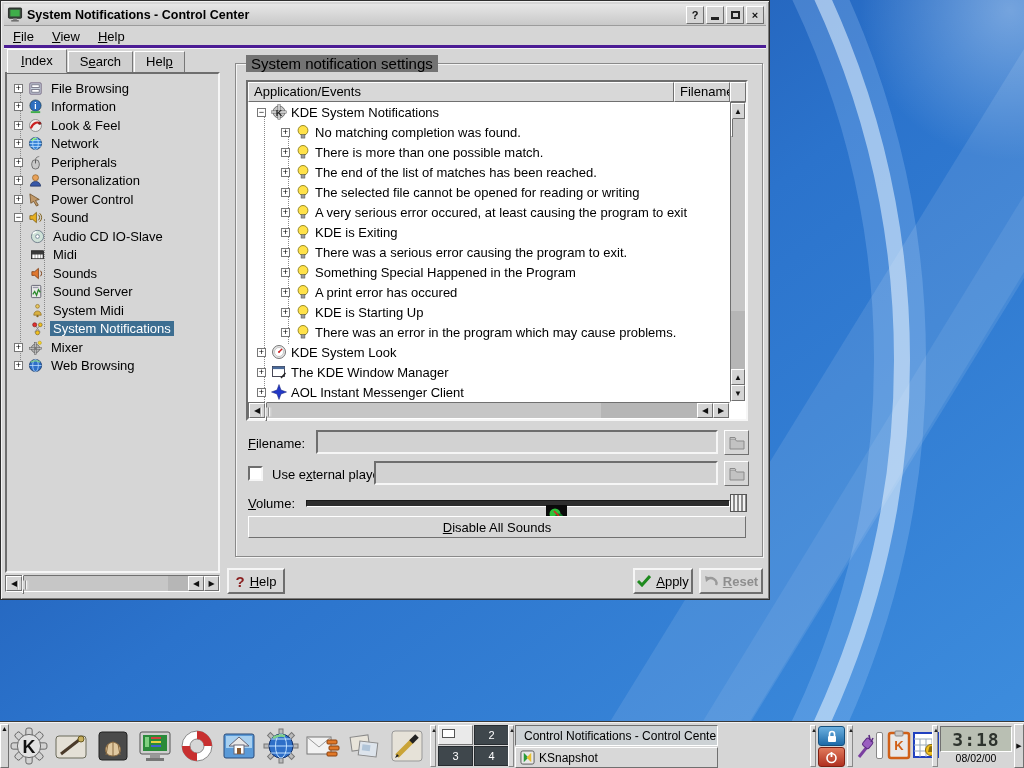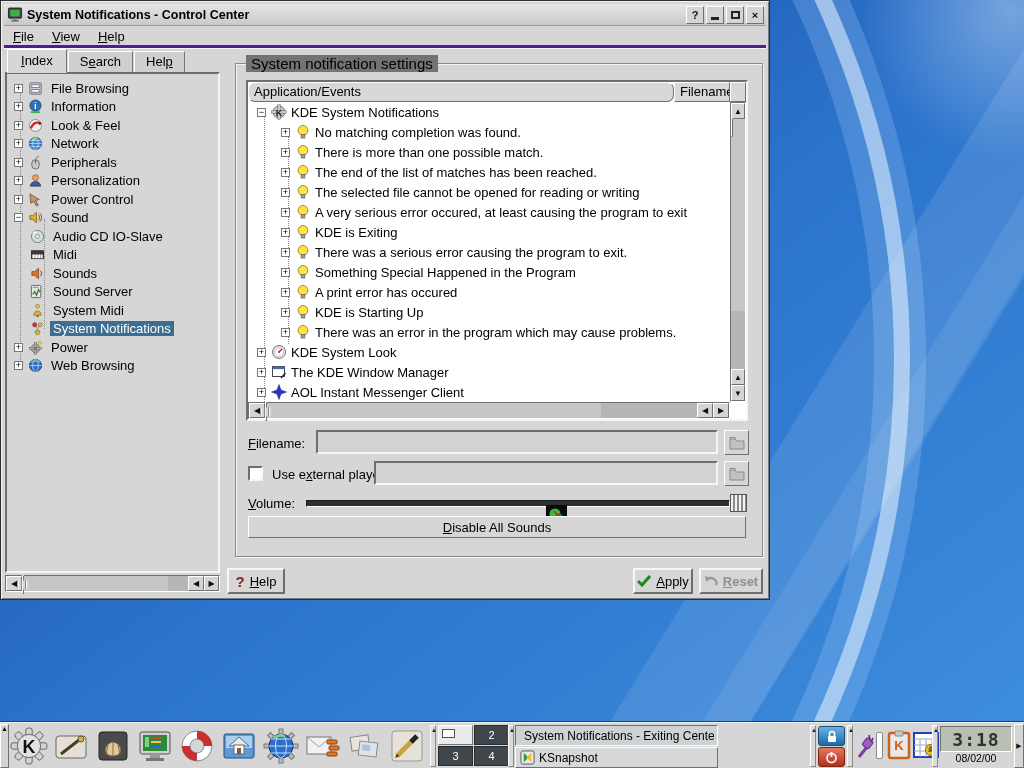--- a/index.html
+++ b/index.html
@@ -59,21 +59,21 @@
   .strack { background:#b6b6b6; }
   #side-hscroll { left:4px; top:574px; width:215px; height:17px; background:#c6c6c6; }
 
   
   #groupbox { left:234px; top:62px; width:528px; height:494px;
               border:1px solid #8a8a8a; box-shadow:inset 1px 1px 0 #f4f4f4, 1px 1px 0 #f4f4f4; }
   #gb-legend { left:10px; top:-9px; background:#737373; padding:0 5px; font-size:15px; }
   #listframe { left:10px; top:16px; width:502px; height:341px; background:#fff; }
   #list-header { left:0; top:0; width:482px; height:20px; display:flex; }
   .hcell { background:#d8d8d8; font-size:13px; padding:1px 5px; white-space:nowrap; overflow:hidden; }
-  #hcell1 { width:426px;border-radius:7px; }
+  #hcell1 { width:426px; }
   #hcell2 { flex:1; }
   #hcorner { left:482px; top:0; width:16px; height:20px; background:#d8d8d8; }
   #list-body { left:0; top:20px; width:482px; height:300px; background:#fff; overflow:hidden; position:absolute; }
   .lrow { height:20px; display:flex; align-items:center; font-size:13px; position:relative; z-index:2; }
   .lrow.l0 { padding-left:9px; }
   .lrow.l1 { padding-left:33px; }
   .li { width:16px; height:16px; margin-right:4px; flex:none; }
   #list-vscroll { left:482px; top:20px; width:16px; height:300px; background:#c6c6c6; }
   #list-hscroll { left:0; top:320px; width:482px; height:17px; background:#c6c6c6; }
 
@@ -307,21 +307,21 @@
 
     <div class="srow top">
       <span class="xp">+</span>
       <svg class="si" viewBox="0 0 16 16">
           <circle cx="8" cy="9" r="4.5" fill="#b8b8b8" stroke="#555" stroke-width="0.8"></circle>
           <rect x="7" y="2.5" width="2" height="13" fill="#b8b8b8" stroke="#555" stroke-width="0.5"></rect>
           <rect x="1.5" y="8" width="13" height="2" fill="#b8b8b8" stroke="#555" stroke-width="0.5"></rect>
           <circle cx="8" cy="9" r="1.5" fill="#777"></circle>
           <circle cx="12.5" cy="3" r="1.8" fill="#f7d824" stroke="#a98910" stroke-width="0.5"></circle>
         </svg>
-      <span class="sl">Power</span>
+      <span class="sl">Mixer</span>
       </div>
     <div class="srow top">
       <span class="xp">+</span>
       <svg class="si" viewBox="0 0 16 16">
           <circle cx="8" cy="8" r="6.5" fill="#2e6fc8" stroke="#0e2f60" stroke-width="0.8"></circle>
           <ellipse cx="8" cy="8" rx="3" ry="6.5" fill="none" stroke="#bfe0ff" stroke-width="0.8"></ellipse>
           <path d="M1.5 8 h13" stroke="#bfe0ff" stroke-width="0.8"></path>
           <path d="M3 4.5 a8 6 0 0 1 10 0" stroke="#7fd08a" stroke-width="1.2" fill="none"></path>
         </svg>
       <span class="sl">Web Browsing</span>
@@ -686,21 +686,21 @@
   </div>
 
   <div class="abs hdl" style="left:508px;"><span>▲</span></div>
 
   <div class="abs tb in1 pressed" style="top:2px;">
     <svg width="15" height="15" viewBox="0 0 16 16">
         <rect x="1" y="2" width="14" height="10" rx="1" fill="#3a4a3e" stroke="#111"></rect>
         <rect x="3" y="4" width="10" height="6" fill="#3fae4a"></rect>
         <rect x="5" y="12" width="6" height="2" fill="#888"></rect>
       </svg>
-    <span>System Notifications - Exiting Cente</span>
+    <span>Control Notifications - Control Cente</span>
   </div>
   <div class="abs tb out1" style="top:24px;">
     <svg width="15" height="15" viewBox="0 0 16 16">
         <rect x="1" y="1" width="14" height="14" rx="2" fill="#e8e8e8" stroke="#555"></rect>
         <polygon points="4,3 9,8 4,13" fill="#2a9a3a"></polygon>
         <polygon points="12,3 7,8 12,13" fill="#e8c030"></polygon>
       </svg>
     <span>KSnapshot</span>
   </div>
 

